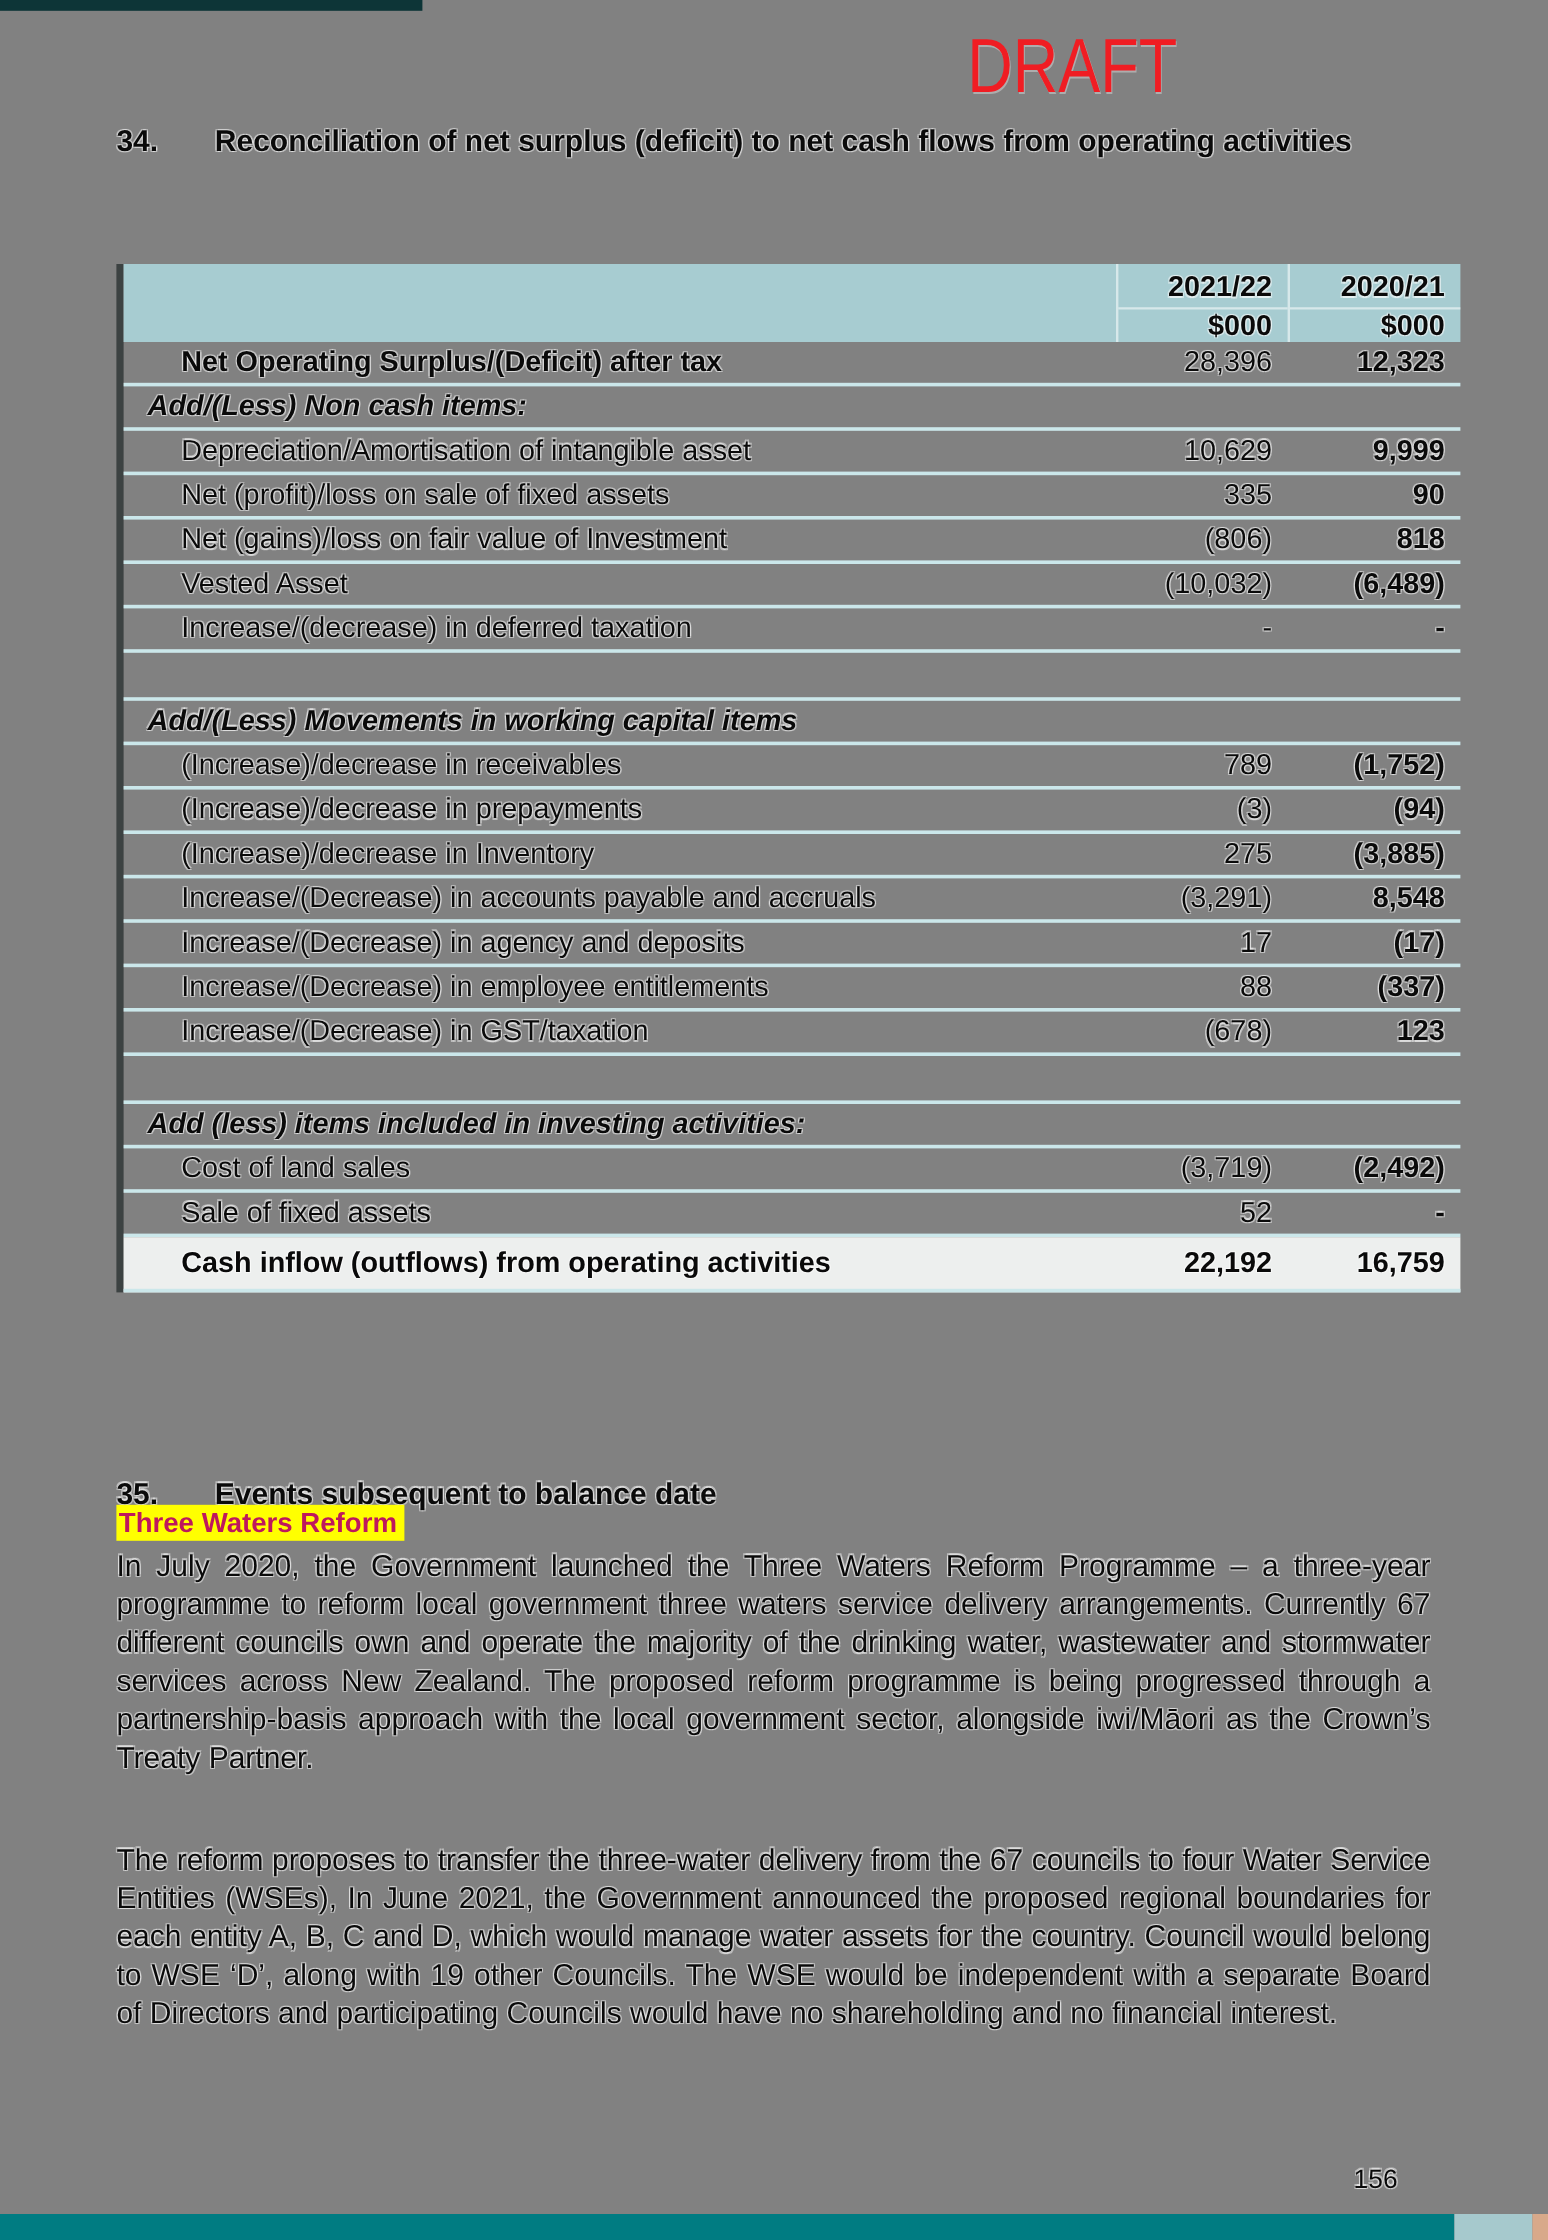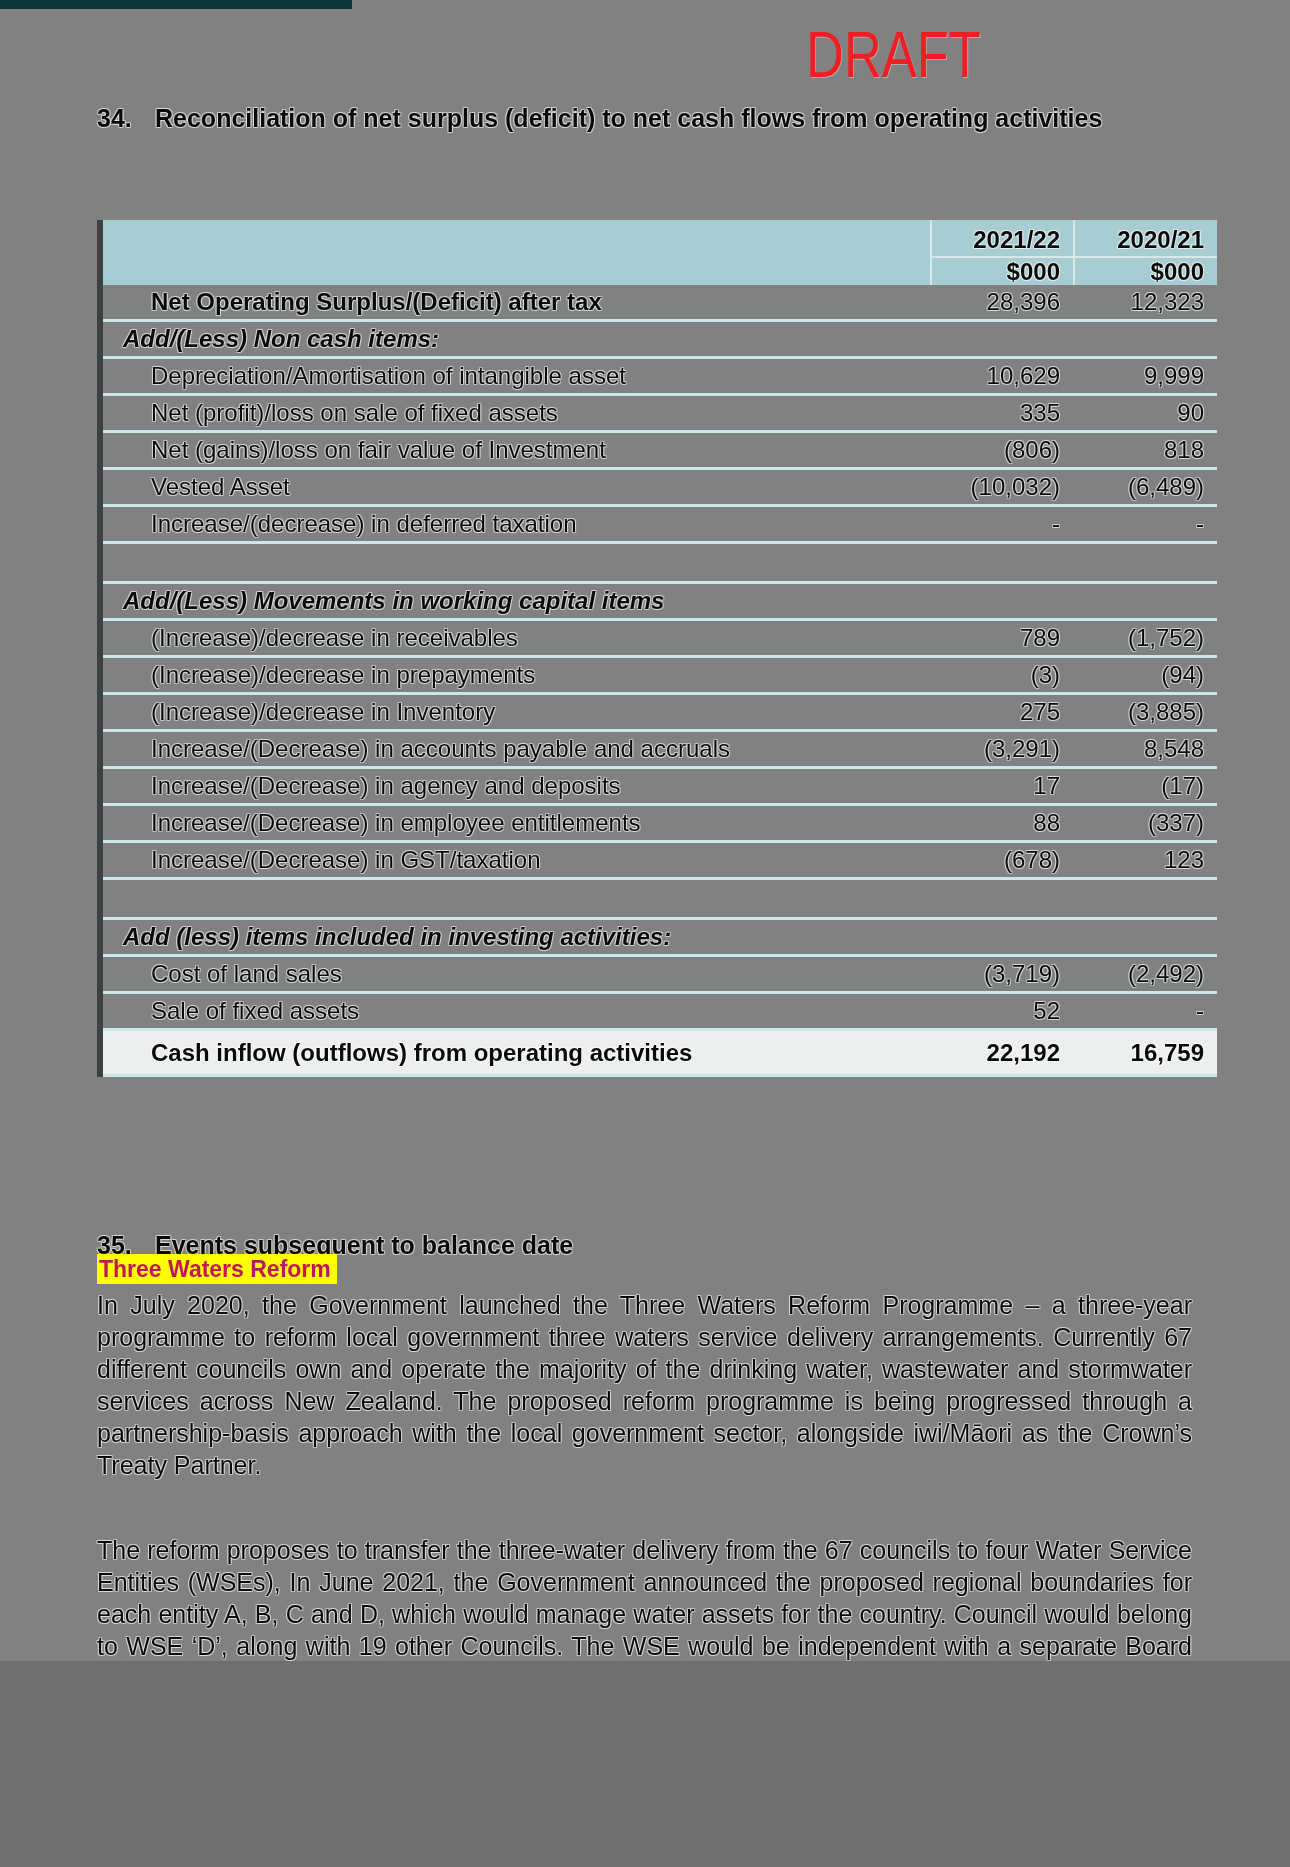--- a/index.html
+++ b/index.html
@@ -1,31 +1,32 @@
 <!DOCTYPE html>
 <html><head>
 <meta charset="utf-8">
 <style>
   * { margin:0; padding:0; box-sizing:border-box; }
   html,body { background:#6f6f6f; }
   .page {
     position:relative;
-    width:1290px; height:1661px;
+    width:1290px; height:1867px;
     background:#818181;
     overflow:hidden;
     font-family:"Liberation Sans", sans-serif;
     color:#0a0a0a;
   }
   .halo {
     text-shadow:
       1px 1px 0 rgba(255,255,255,.45),
       -1px -1px 0 rgba(255,255,255,.45),
       1px -1px 0 rgba(255,255,255,.45),
       -1px 1px 0 rgba(255,255,255,.45),
       0 0 2px rgba(255,255,255,.35);
+    gap: 24px;
   }
   .top-strip {
     position:absolute; left:0; top:0;
     width:352px; height:9px;
     background:#0d3537;
   }
   .draft {
     position:absolute; left:806px; top:18px;
     font-size:64px; font-weight:400; letter-spacing:0px;
     color:#f01d23;
@@ -55,21 +56,21 @@
     padding:0 13px 2px 0; font-weight:bold;
     border-bottom:2px solid rgba(255,255,255,.55);
   }
   .hunit {
     height:27px; display:flex; align-items:center; justify-content:flex-end;
     padding:0 13px 0 0; font-weight:bold;
   }
   .trow { display:flex; align-items:center; height:37px; border-bottom:3px solid #cbe7ea; }
   .trow .tlabel { flex:1; padding-left:48px; }
   .trow .tval  { flex:0 0 143px; text-align:right; padding-right:13px; }
-  .trow .tval2 { flex:0 0 144px; text-align:right; padding-right:13px; }
+  .trow .tval2 { flex:0 0 144px; text-align:right; padding-right:13px;font-weight:bold; }
   .trow.bold .tlabel { font-weight:bold; }
   .trow.section .tlabel { font-weight:bold; font-style:italic;padding-left:20px; }
   .trow.spacer { height:40px; }
   .trow.total { height:46px; background:#edefee; font-weight:bold; }
   .trow.total .tlabel, .trow.total .tval, .trow.total .tval2 { font-weight:bold; }
   
   .tw-head {
     position:absolute; left:97px; top:1254px;
     display:inline-block; background:#ffff00;
     font-weight:bold; font-size:23px; line-height:30px;

